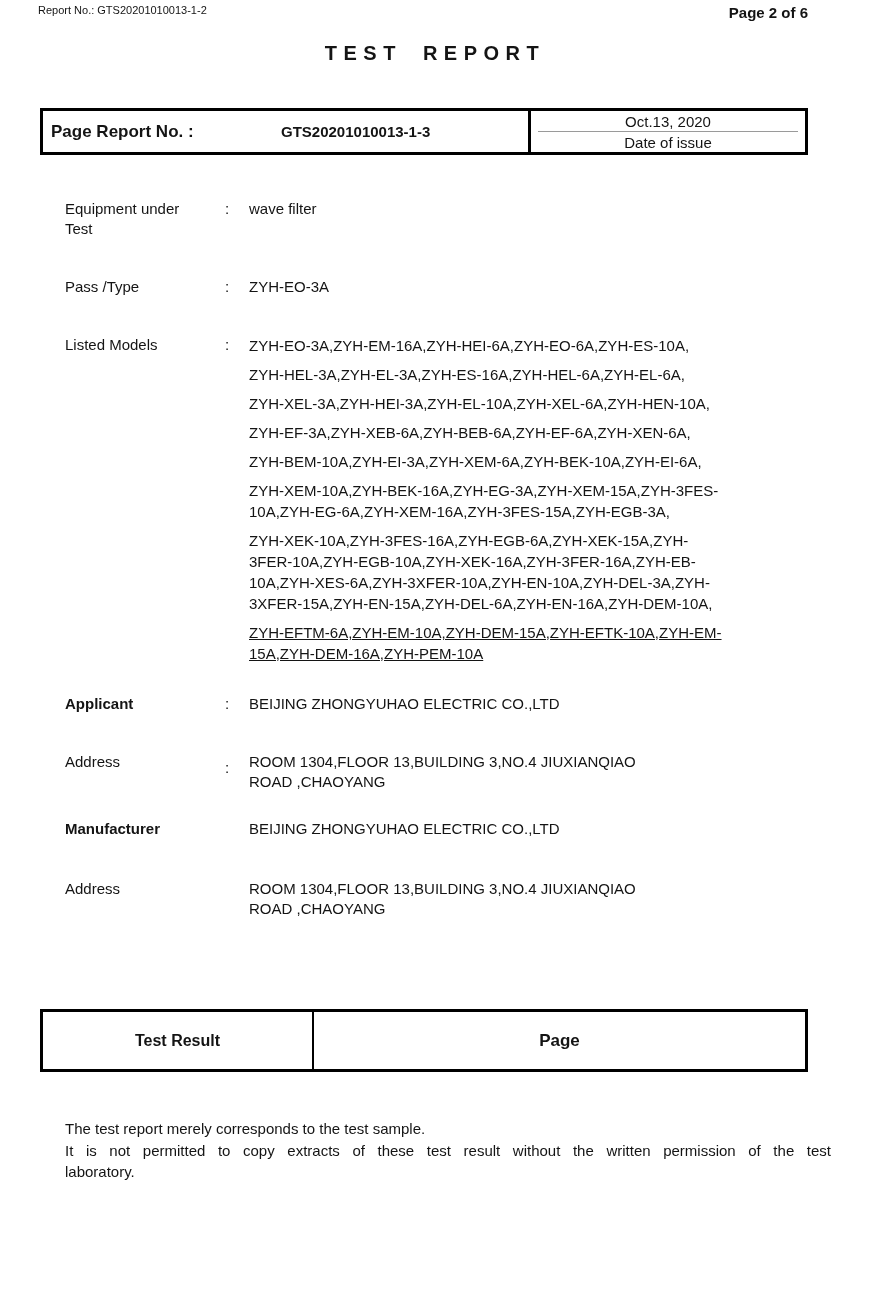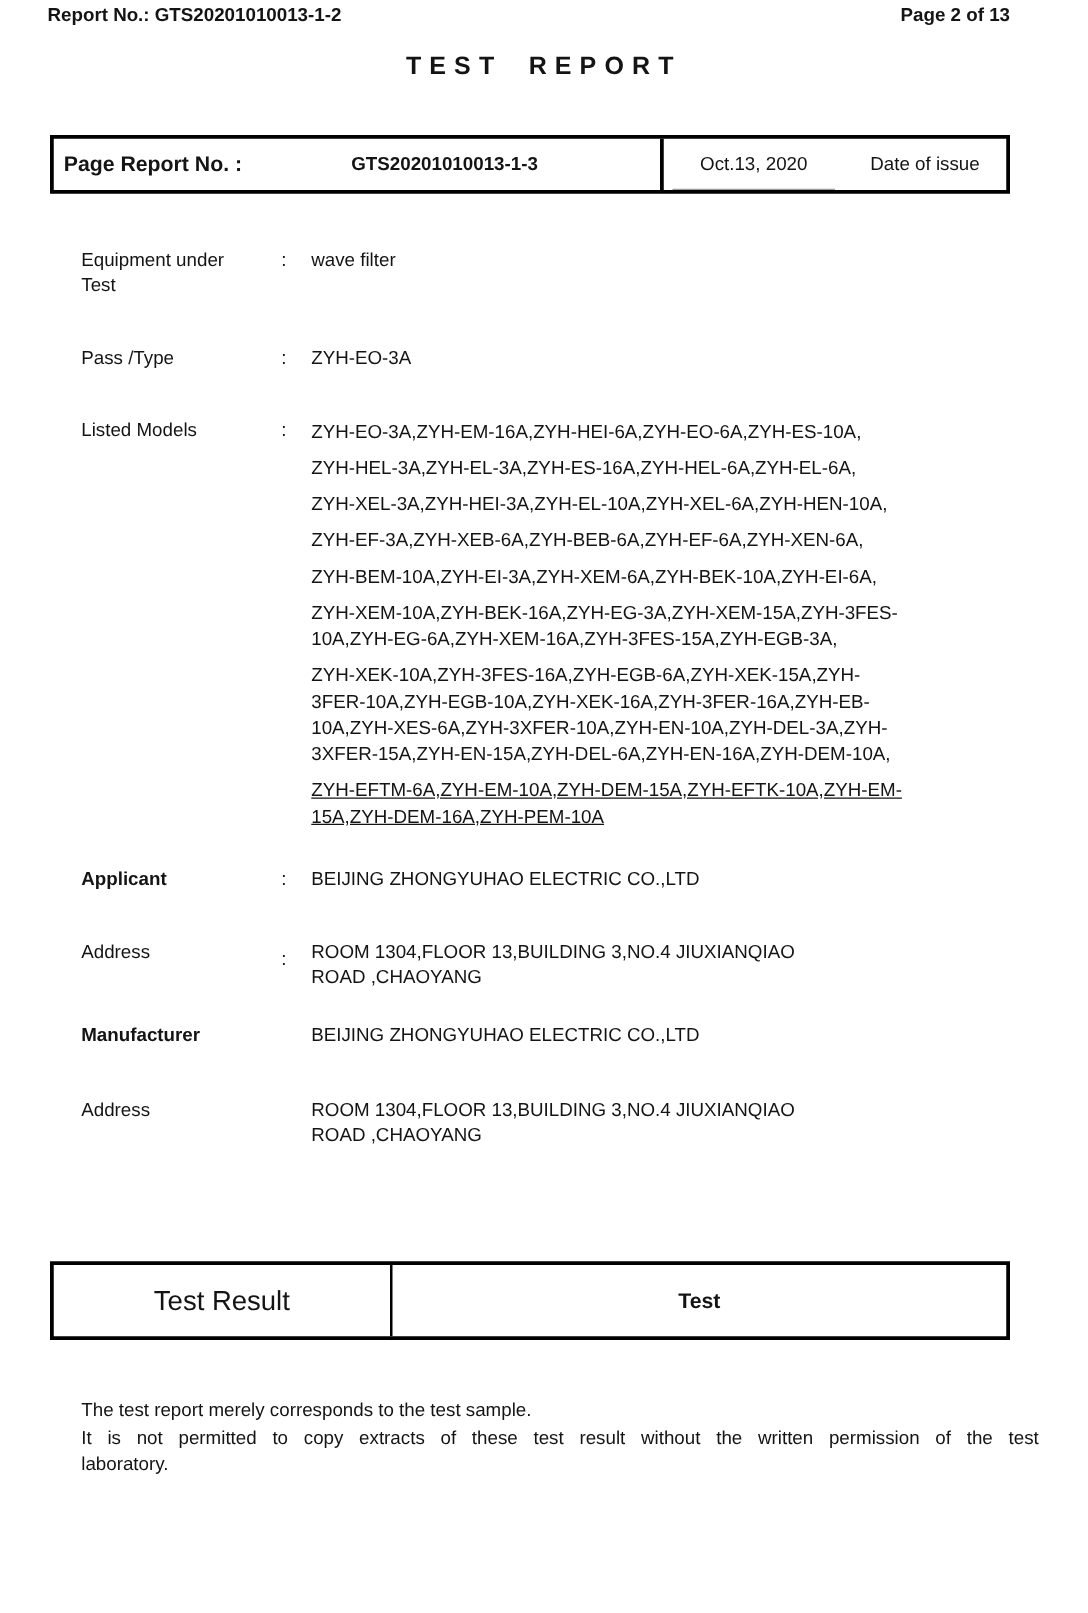--- a/index.html
+++ b/index.html
@@ -7,21 +7,21 @@
     width:870px;height:1290px;
     background:#ffffff;
     font-family:"Liberation Sans","DejaVu Sans",sans-serif;
     color:#141414;
     position:relative;
     overflow:hidden;
   }
   .abs{position:absolute;}
 
   
-  .hdr-left{left:38px;top:4px;font-size:15px;font-weight:bold;}
+  .hdr-left{left:38px;top:4px;font-size:11px;font-weight:normal;}
   .hdr-right{right:62px;top:4px;font-size:15px;font-weight:bold;}
 
   
   .title{
     left:0;top:42px;width:100%;
     text-align:center;
     font-size:20px;font-weight:bold;
     letter-spacing:6.5px;word-spacing:9px;
   }
 
@@ -33,21 +33,21 @@
   }
   .rt-left{
     width:485px;flex:none;
     display:flex;align-items:center;
     position:relative;
   }
   .rt-label{margin-left:8px;font-size:17px;font-weight:bold;}
   .rt-num{position:absolute;left:238px;font-size:15px;font-weight:bold;}
   .rt-right{
     flex:1;border-left:3px solid #000;
-    display:flex;flex-direction:row;
+    display:flex;flex-direction:column;
   }
   .rt-date{
     flex:1;display:flex;align-items:center;justify-content:center;
     font-size:15px;border-bottom:1px solid #9a9a9a;margin:0 7px;
   }
   .rt-dlabel{
     flex:1;display:flex;align-items:center;justify-content:center;
     font-size:15px;
   }
 
@@ -64,36 +64,36 @@
 
   
   .res{
     left:40px;top:1009px;width:762px;height:57px;
     border:3px solid #000;
     display:flex;
   }
   .res-left{
     width:269px;flex:none;border-right:2px solid #000;
     display:flex;align-items:center;justify-content:center;
-    font-size:22px;font-weight:normal;
+    font-size:16px;font-weight:bold;
   }
   .res-right{
     flex:1;display:flex;align-items:center;justify-content:center;
     font-size:17px;font-weight:bold;
   }
 
   
   .disc{left:65px;top:1118px;width:766px;font-size:15px;line-height:21.5px;}
   .disc .just{text-align:justify;text-align-last:justify;}
 </style>
 </head>
 <body>
 
 <div class="abs hdr-left">Report No.: GTS20201010013-1-2</div>
-<div class="abs hdr-right">Page 2 of 13</div>
+<div class="abs hdr-right">Page 2 of 6</div>
 
 <div class="abs title">TEST REPORT</div>
 
 <div class="abs rt">
   <div class="rt-left">
     <span class="rt-label">Page Report No. :</span>
     <span class="rt-num">GTS20201010013-1-3</span>
   </div>
   <div class="rt-right">
     <div class="rt-date">Oct.13, 2020</div>
@@ -174,20 +174,20 @@
   <div class="flabel">Address</div>
   <div class="fcolon"></div>
   <div class="fvalue">
     <div class="nowrap">ROOM 1304,FLOOR 13,BUILDING 3,NO.4 JIUXIANQIAO</div>
     <div class="nowrap">ROAD ,CHAOYANG</div>
   </div>
 </div>
 
 <div class="abs res">
   <div class="res-left">Test Result</div>
-  <div class="res-right">Test</div>
+  <div class="res-right">Page</div>
 </div>
 
 <div class="abs disc">
   <div>The test report merely corresponds to the test sample.</div>
   <div class="just">It is not permitted to copy extracts of these test result without the written permission of the test</div>
   <div>laboratory.</div>
 </div>
 
 </body></html>

